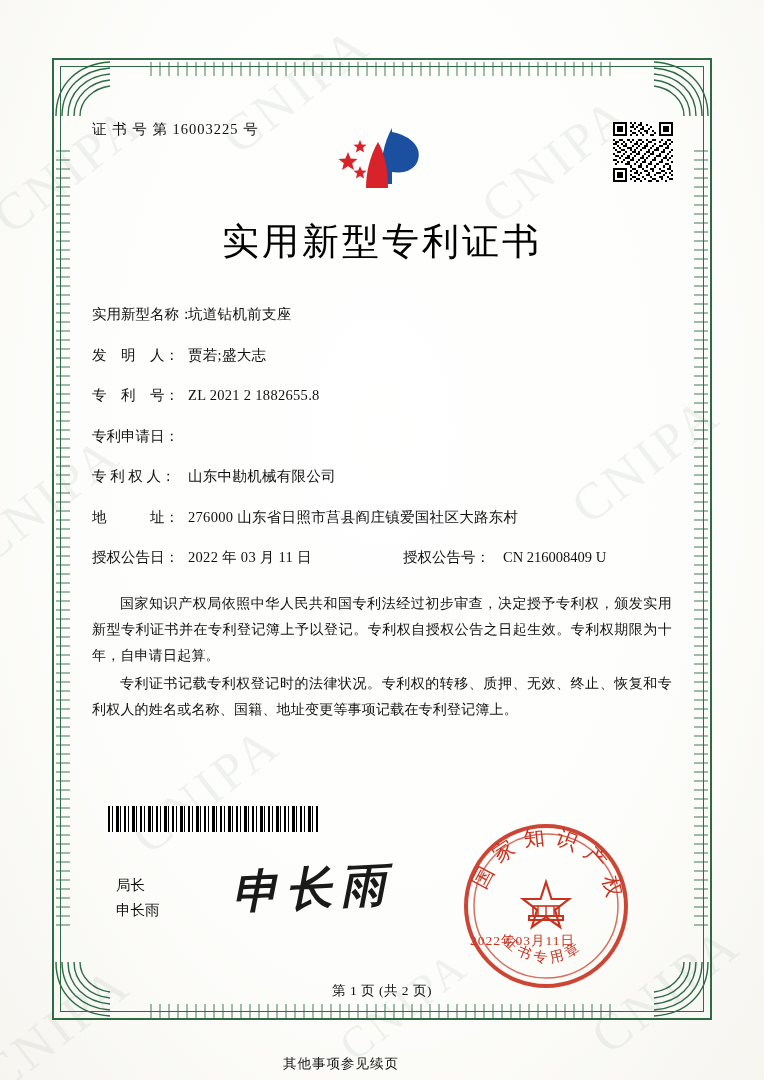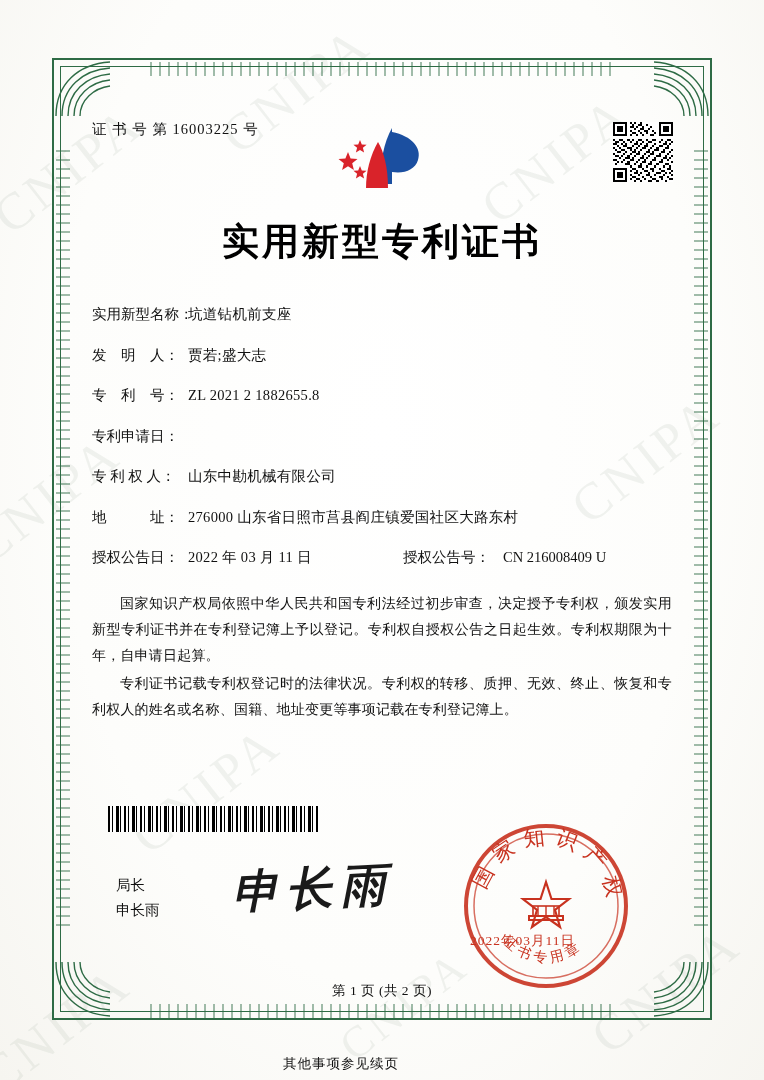--- a/index.html
+++ b/index.html
@@ -138,21 +138,21 @@
     width: 60px;
     height: 60px;
     background-color: #fff;
   }
   .qr svg { display: block; }
 
   .title {
     margin-top: 78px;
     text-align: center;
     font-size: 37px;
-    font-weight: bold;
+    font-weight: normal;
     letter-spacing: 3px;
     font-family: "DejaVu Sans", "Liberation Sans", sans-serif;
     color: #000;
   }
 
   .fields {
     margin-top: 40px;
     font-size: 14.5px;
     line-height: 1;
     color: #111;

